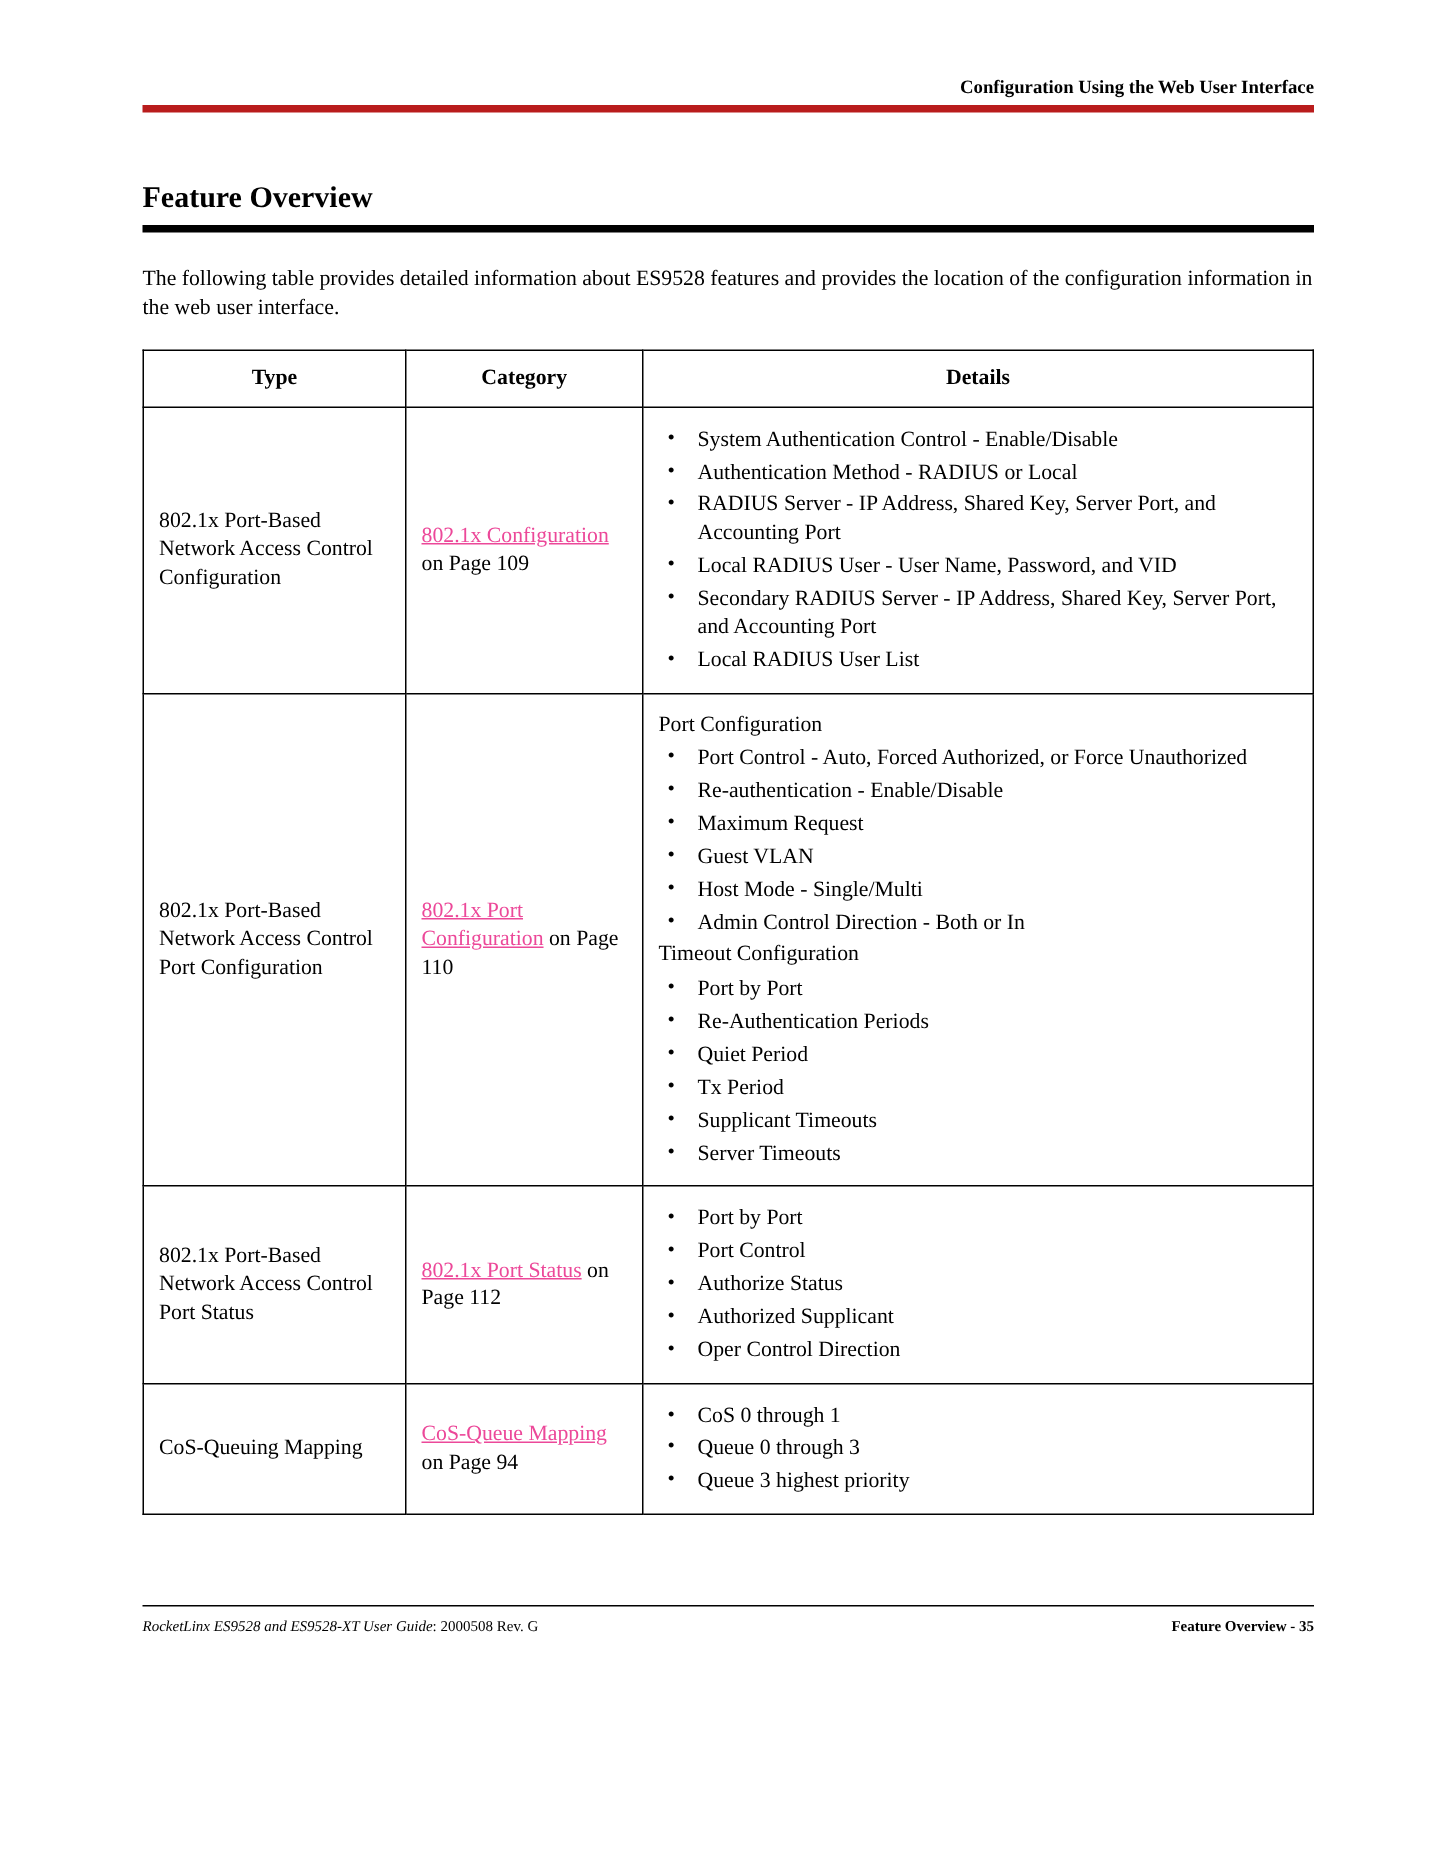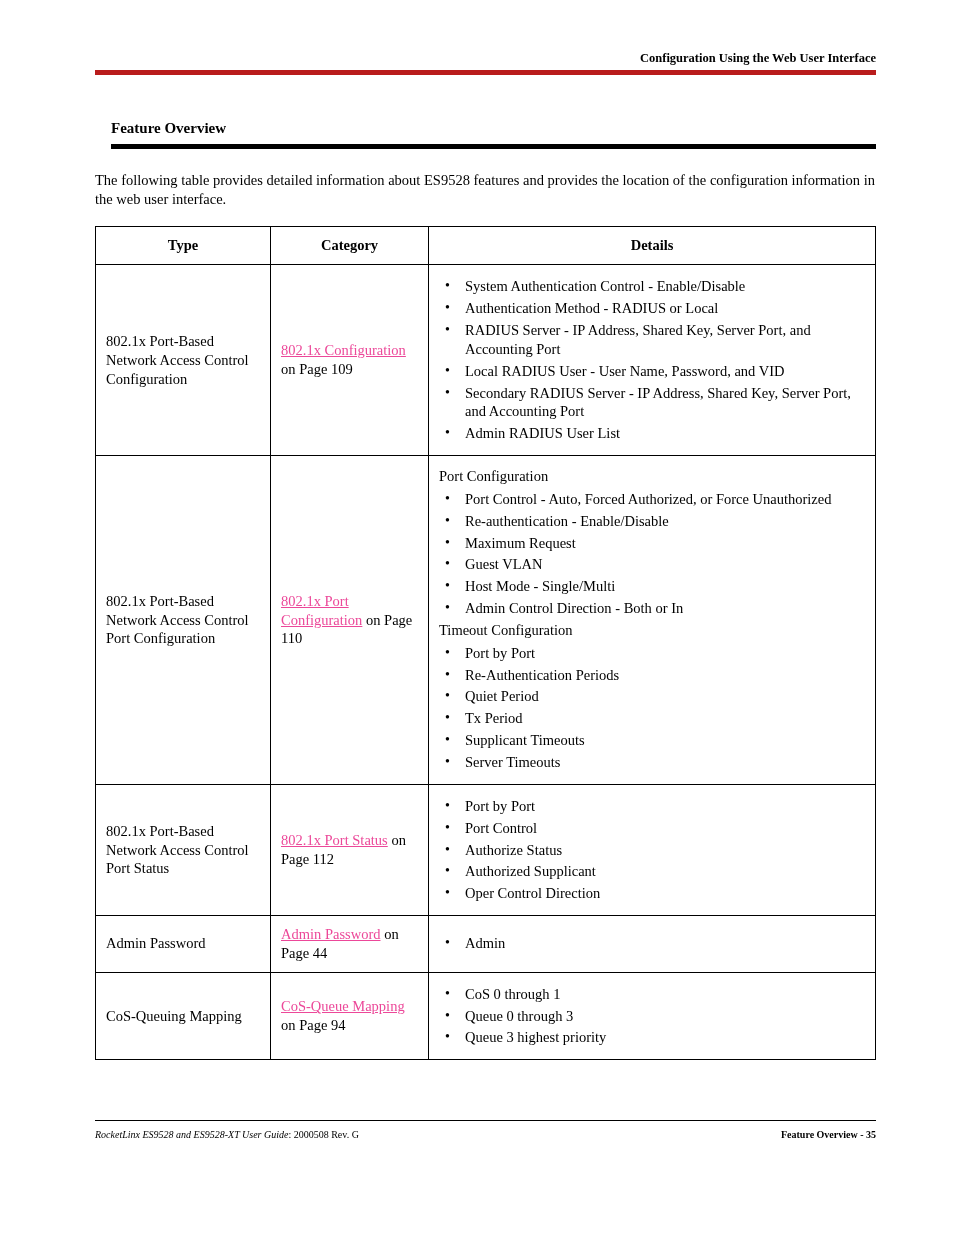--- a/index.html
+++ b/index.html
@@ -14,23 +14,23 @@
   }
   .running-head {
     text-align: right;
     font-weight: bold;
     font-size: 12.5px;
     border-bottom: 5px solid #b91c1c;
     padding-bottom: 4px;
     margin-bottom: 44px;
   }
   h1.section {
-    font-size: 15px;
+    font-size: 20px;
     font-weight: bold;
-    margin: 0 0 0 16px;
+    margin: 0 0 0 0;
     padding-bottom: 5px;
     border-bottom: 5px solid #000;
   }
   p.intro {
     margin: 22px 0 18px 0;
   }
   table.feature {
     border-collapse: collapse;
     width: 100%;
     table-layout: fixed;
@@ -110,21 +110,21 @@
       <tr>
         <td>802.1x Port-Based Network Access Control Configuration</td>
         <td><a class="xref">802.1x Configuration</a> on Page 109</td>
         <td>
           <ul class="det">
             <li>System Authentication Control - Enable/Disable</li>
             <li>Authentication Method - RADIUS or Local</li>
             <li>RADIUS Server - IP Address, Shared Key, Server Port, and Accounting Port</li>
             <li>Local RADIUS User - User Name, Password, and VID</li>
             <li>Secondary RADIUS Server - IP Address, Shared Key, Server Port, and Accounting Port</li>
-            <li>Admin RADIUS User List</li>
+            <li>Local RADIUS User List</li>
           </ul>
         </td>
       </tr>
       <tr>
         <td>802.1x Port-Based Network Access Control Port Configuration</td>
         <td><a class="xref">802.1x Port Configuration</a> on Page 110</td>
         <td>
           <div class="subhead">Port Configuration</div>
           <ul class="det">
             <li>Port Control - Auto, Forced Authorized, or Force Unauthorized</li>
@@ -152,29 +152,20 @@
           <ul class="det">
             <li>Port by Port</li>
             <li>Port Control</li>
             <li>Authorize Status</li>
             <li>Authorized Supplicant</li>
             <li>Oper Control Direction</li>
           </ul>
         </td>
       </tr>
       <tr>
-        <td>Admin Password</td>
-        <td><a class="xref">Admin Password</a> on Page 44</td>
-        <td>
-          <ul class="det">
-            <li>Admin</li>
-          </ul>
-        </td>
-      </tr>
-      <tr>
         <td>CoS-Queuing Mapping</td>
         <td><a class="xref">CoS-Queue Mapping</a> on Page 94</td>
         <td>
           <ul class="det">
             <li>CoS 0 through 1</li>
             <li>Queue 0 through 3</li>
             <li>Queue 3 highest priority</li>
           </ul>
         </td>
       </tr>

